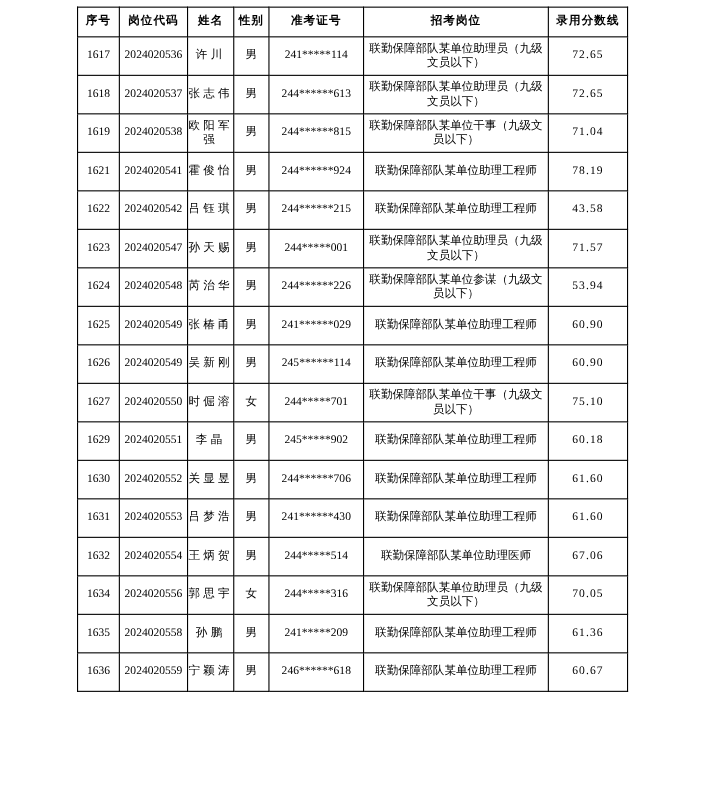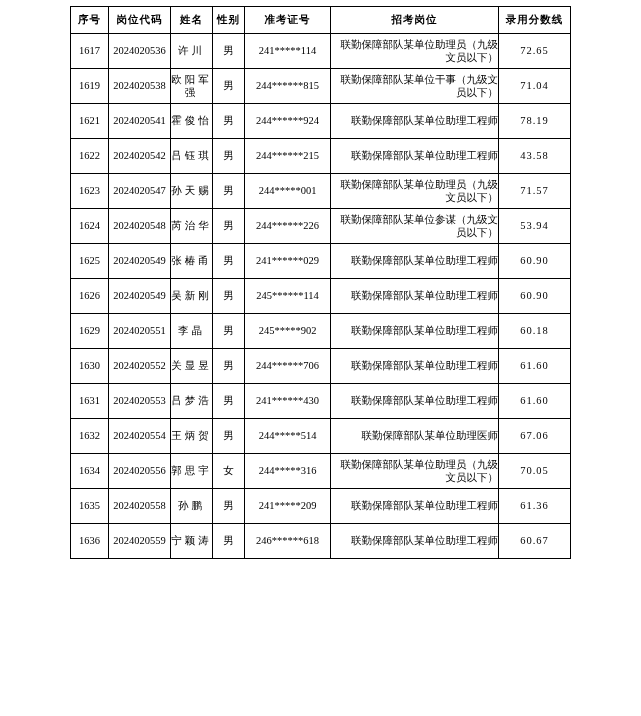--- a/index.html
+++ b/index.html
@@ -58,21 +58,21 @@
   td.seq, td.code, td.name, td.sex, td.score {
     text-align: center;
   }
   td.ticket {
     text-align: center;
     font-size: 10px;
     letter-spacing: 0px;
     margin-left: 23px;
   }
   td.post {
-    text-align: right;
+    text-align: center;
     padding: 1px 2px 1px 3px;
     font-size: 10.5px;
     line-height: 1.25;
   }
   td.name {
     letter-spacing: 3px;
     padding-left: 3px;
   }
   td.score {
     letter-spacing: 1px;
@@ -113,20 +113,29 @@
         <tr>
           <td class="seq">1617</td>
           <td class="code">2024020536</td>
           <td class="name">许川</td>
           <td class="sex">男</td>
           <td class="ticket">241*****114</td>
           <td class="post">联勤保障部队某单位助理员（九级文员以下）</td>
           <td class="score">72.65</td>
         </tr>
         <tr>
+          <td class="seq">1618</td>
+          <td class="code">2024020537</td>
+          <td class="name">张志伟</td>
+          <td class="sex">男</td>
+          <td class="ticket">244******613</td>
+          <td class="post">联勤保障部队某单位助理员（九级文员以下）</td>
+          <td class="score">72.65</td>
+        </tr>
+        <tr>
           <td class="seq">1619</td>
           <td class="code">2024020538</td>
           <td class="name">欧阳军强</td>
           <td class="sex">男</td>
           <td class="ticket">244******815</td>
           <td class="post">联勤保障部队某单位干事（九级文员以下）</td>
           <td class="score">71.04</td>
         </tr>
         <tr>
           <td class="seq">1621</td>
@@ -174,20 +183,29 @@
           <td class="score">60.90</td>
         </tr>
         <tr>
           <td class="seq">1626</td>
           <td class="code">2024020549</td>
           <td class="name">吴新刚</td>
           <td class="sex">男</td>
           <td class="ticket">245******114</td>
           <td class="post">联勤保障部队某单位助理工程师</td>
           <td class="score">60.90</td>
+        </tr>
+        <tr>
+          <td class="seq">1627</td>
+          <td class="code">2024020550</td>
+          <td class="name">时倔溶</td>
+          <td class="sex">女</td>
+          <td class="ticket">244*****701</td>
+          <td class="post">联勤保障部队某单位干事（九级文员以下）</td>
+          <td class="score">75.10</td>
         </tr>
         <tr>
           <td class="seq">1629</td>
           <td class="code">2024020551</td>
           <td class="name">李晶</td>
           <td class="sex">男</td>
           <td class="ticket">245*****902</td>
           <td class="post">联勤保障部队某单位助理工程师</td>
           <td class="score">60.18</td>
         </tr>

